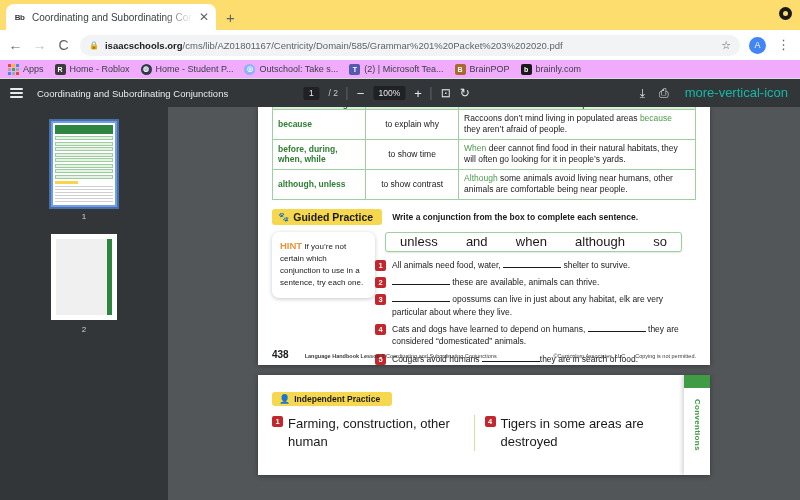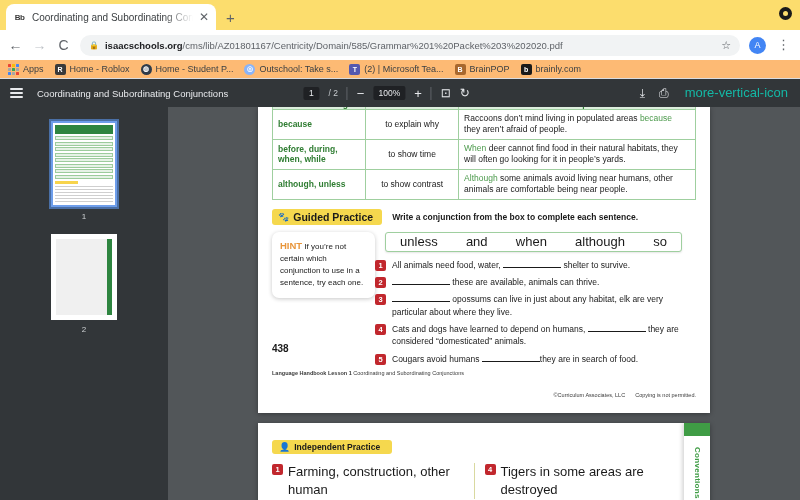--- a/index.html
+++ b/index.html
@@ -88,21 +88,21 @@
     font-size: 9px; display: flex; align-items: center; justify-content: center;
     cursor: pointer;
   }
   .kebab {
     font-size: 13px; color: #5f6368; line-height: 0.7;
     letter-spacing: 0; cursor: pointer; padding: 0 2px;
   }
 
   
   .bookmarks {
-    height: 19px; background: #fdba74;
+    height: 19px; background: #f0abfc;
     display: flex; align-items: center;
     padding: 0 8px; gap: 11px;
     border-bottom: 1px solid #dadce0;
   }
   .bm { display: flex; align-items: center; gap: 4px; cursor: pointer; }
   .bm-label { font-size: 9px; color: #3c4043; white-space: nowrap; }
   .bm-ico {
     width: 11px; height: 11px; border-radius: 2px; flex: 0 0 11px;
     display: flex; align-items: center; justify-content: center;
     font-size: 7px; color: #fff; font-weight: bold;
@@ -185,21 +185,21 @@
     flex: 1; position: relative; overflow: hidden;
     padding-top: 0;
   }
   .page {
     background: #fff;
     margin: 0 auto;
     width: 452px;
     position: relative;
     box-shadow: 0 1px 5px rgba(0,0,0,.35);
   }
-  .page1 { height: 306px; overflow: hidden; }
+  .page1 { height: 258px; overflow: hidden; }
   .page-gap { height: 10px; }
   .page2 { height: 100px; overflow: hidden; }
   .page-inner { padding: 0 14px; }
 
   
   .ctable {
     width: 100%; border-collapse: collapse;
     border: 1.5px solid #7cb97c; border-radius: 6px;
     margin-top: 0;
   }
@@ -252,22 +252,22 @@
     background: #c1272d; color: #fff; font-size: 7.5px; font-weight: bold;
     width: 11px; height: 11px; border-radius: 2px;
     display: flex; align-items: center; justify-content: center;
     flex: 0 0 11px; margin-top: 1px;
   }
   .qtext { font-size: 8.5px; color: #1a1a1a; line-height: 1.45; }
   .blank { display: inline-block; border-bottom: 1px solid #1a1a1a; width: 58px; }
 
   
   .pfoot {
-    position: absolute; bottom: 15px; left: 14px; right: 14px;
-    display: flex; align-items: baseline; gap: 16px; flex-direction: column;
+    position: absolute; bottom: 5px; left: 14px; right: 14px;
+    display: flex; align-items: baseline; gap: 16px;
   }
   .pnum { font-size: 10px; font-weight: bold; color: #1a1a1a; }
   .fmeta { font-size: 5.5px; color: #3a3a3a; }
   .fmeta b { font-weight: bold; }
   .fright { margin-left: auto; font-size: 5.5px; color: #3a3a3a; display:flex; gap:10px;}
 
   
   .ip-badge {
     background: #f5d84e; border-radius: 3px;
     padding: 2px 12px 2px 7px;

